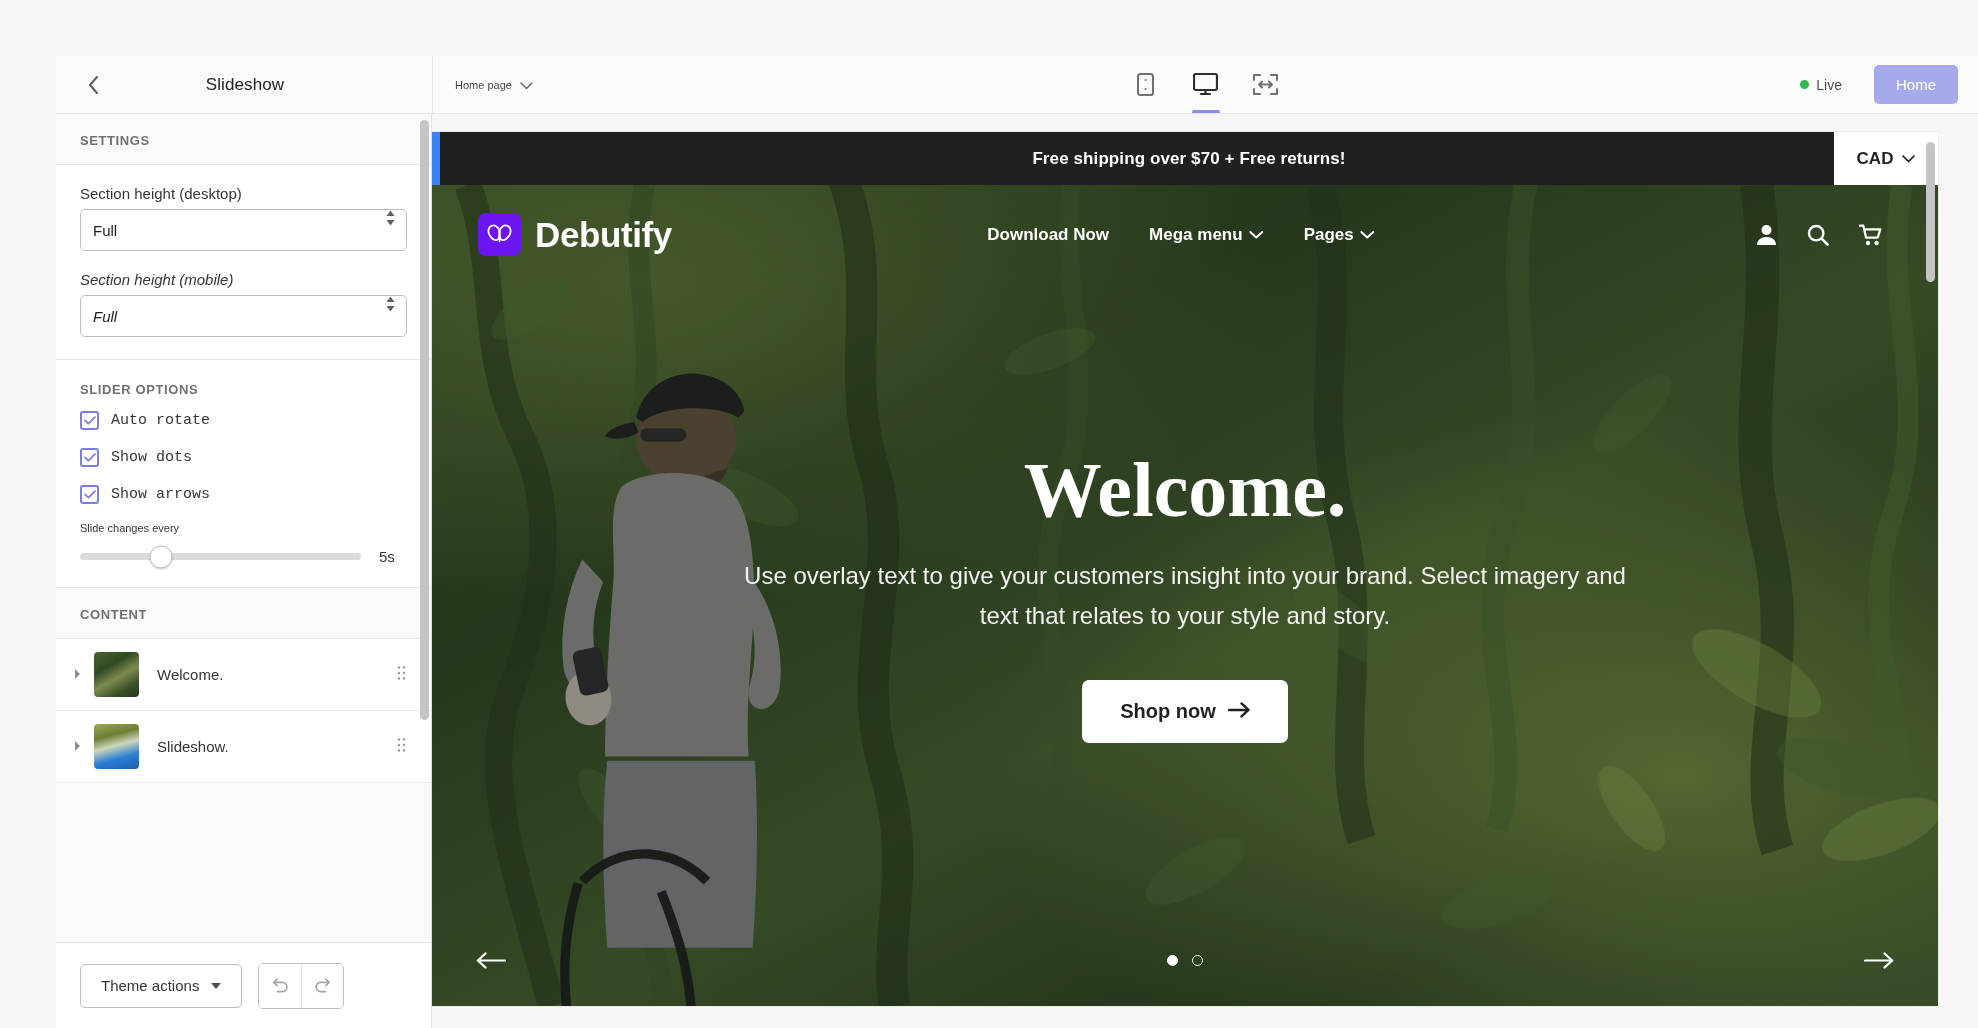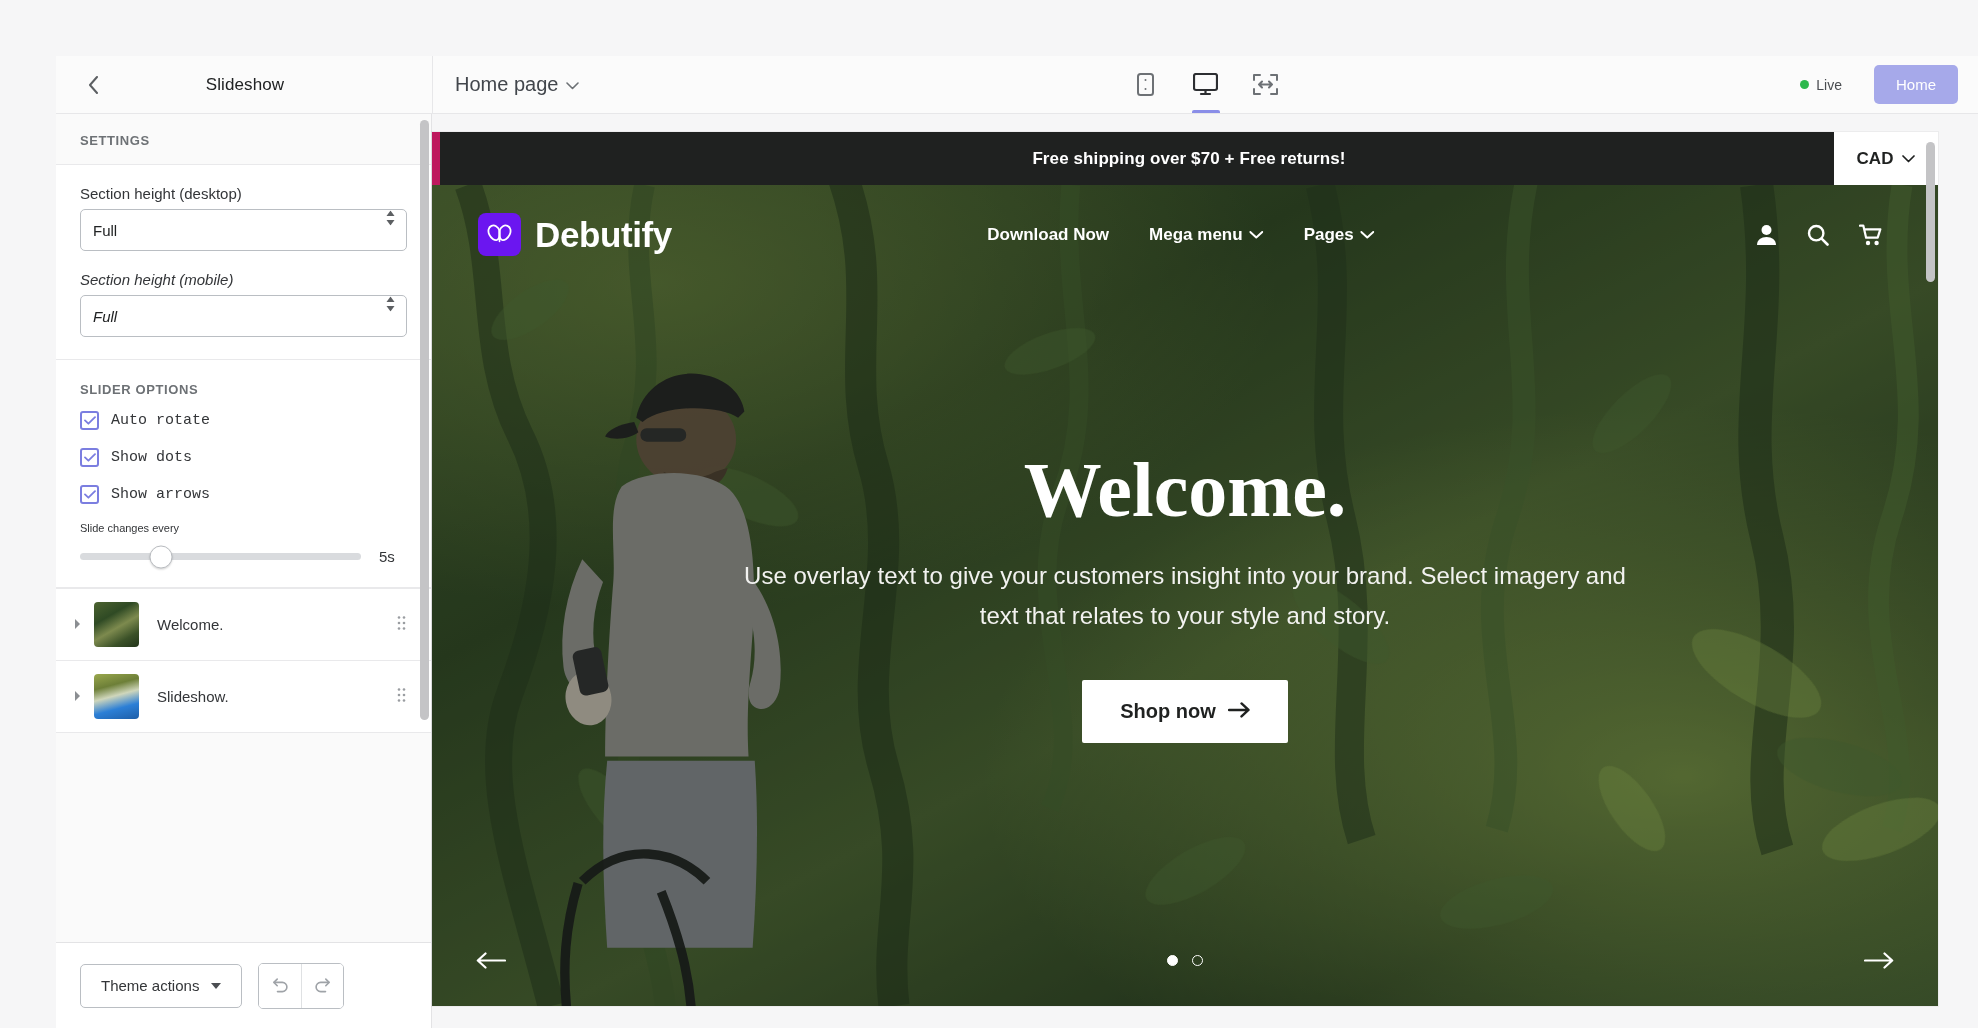--- a/index.html
+++ b/index.html
@@ -47,21 +47,21 @@
   .topbar-right {
     flex: 1; height: 100%;
     display: flex; align-items: center;
     position: relative;
     border-left: 1px solid #e7e7e9;
     background: #fbfbfb;
     padding: 0 20px 0 22px;
   }
   .page-select {
     display: flex; align-items: center; gap: 8px;
-    font-size: 20px; color: #42464c; cursor: pointer;
+    font-size: 11px; color: #42464c; cursor: pointer;
   }
   .page-select .chev { font-size: 13px; color: #6d7175; position: relative; top: 1px; }
 
   .device-switch {
     position: absolute; left: 50%; top: 0; height: 100%;
     transform: translateX(-50%);
     display: flex; align-items: center; gap: 18px;
   }
   .device-btn {
     width: 42px; height: 56px;
@@ -223,21 +223,21 @@
     width: 42px; height: 44px;
     display: flex; align-items: center; justify-content: center;
     color: #9fa3a8; cursor: pointer; background: #ffffff;
   }
   .undo-btn + .undo-btn { border-left: 1px solid #dfe1e3; }
 
   
   .preview {
     position: absolute;
     left: 432px; top: 132px; right: 40px; bottom: 22px;
-    background: #be185d;
+    background: #3b82f6;
     overflow: hidden;
     box-shadow: 0 0 0 1px rgba(0,0,0,.04);
     padding-left: 8px;
   }
   .announce {
     height: 53px; background: #1f2120;
     display: flex; align-items: center; justify-content: center;
     position: relative;
   }
   .announce-text {
@@ -308,21 +308,21 @@
     margin-bottom: 26px;
   }
   .hero-sub {
     color: #f2f2f0; font-size: 24px; line-height: 1.65;
     max-width: 920px; margin: 0 auto 44px;
   }
   .shop-btn {
     display: inline-flex; align-items: center; gap: 12px;
     background: #ffffff; color: #1f2120;
     font-size: 20px; font-weight: 700; font-family: inherit;
-    padding: 20px 38px; border: none; border-radius: 2px;
+    padding: 20px 38px; border: none; border-radius: 7px;
     cursor: pointer;
   }
 
   .slide-arrow {
     position: absolute; bottom: 32px;
     color: #ffffff; font-size: 30px; cursor: pointer;
     z-index: 4; line-height: 1;
   }
   .slide-arrow.prev { left: 44px; }
   .slide-arrow.next { right: 44px; }
@@ -469,20 +469,21 @@
 
         <div class="slider-label">Slide changes every</div>
         <div class="slider-row">
           <div class="slider-track">
             <div class="slider-thumb"></div>
           </div>
           <div class="slider-value">5s</div>
         </div>
       </div>
 
+      <div class="sb-section-head">CONTENT</div>
 
       <div class="content-row" style="border-top:1px solid #e9e9eb;">
         <span class="row-caret">
           <svg width="7" height="10" viewBox="0 0 7 10" fill="none">
               <path d="M1 0l5 5-5 5z" fill="#8b8e92"></path>
             </svg>
         </span>
         <span class="row-thumb" style="background:linear-gradient(150deg,#4c6330 0%,#2f4a24 32%,#7d8a4e 55%,#3b5128 78%,#22351a 100%);"></span>
         <span class="row-label">Welcome.</span>
         <span class="row-drag">

